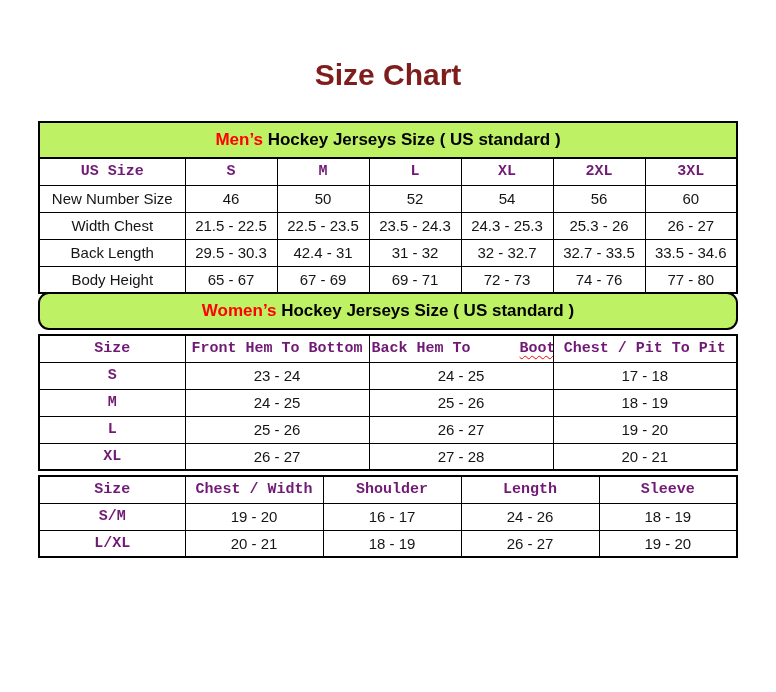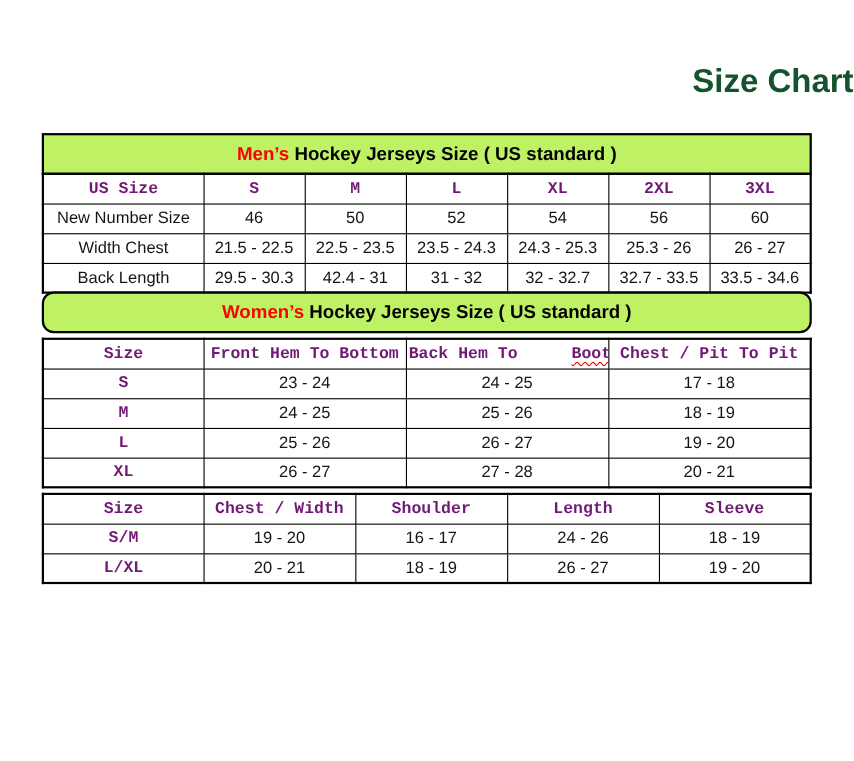--- a/index.html
+++ b/index.html
@@ -6,25 +6,25 @@
   html, body {
     margin: 0; padding: 0;
     width: 776px; height: 692px;
     background: #ffffff;
     font-family: "Liberation Sans", sans-serif;
     color: #111111;
   }
   .page { width: 776px; height: 692px; overflow: hidden; }
   .page-title {
     margin: 56px 0 0 0;
-    text-align: right;
+    text-align: center;
     font-size: 30px;
     line-height: 37px;
     font-weight: bold;
-    color: #14532d;
+    color: #7f1d1d;
     letter-spacing: 0px;
   }
   .chart-wrap { width: 700px; margin: 28px 38px 0 38px; }
   .banner {
     height: 38px;
     background: #bef264;
     border: 2px solid #000;
     font-size: 17px;
     font-weight: bold;
     line-height: 34px;
@@ -115,20 +115,29 @@
       </tr>
       <tr>
         <td>Back Length</td>
         <td>29.5 - 30.3</td>
         <td>42.4 - 31</td>
         <td>31 - 32</td>
         <td>32 - 32.7</td>
         <td>32.7 - 33.5</td>
         <td>33.5 - 34.6</td>
       </tr>
+      <tr>
+        <td>Body Height</td>
+        <td>65 - 67</td>
+        <td>67 - 69</td>
+        <td>69 - 71</td>
+        <td>72 - 73</td>
+        <td>74 - 76</td>
+        <td>77 - 80</td>
+      </tr>
     </tbody>
       </table>
 
     <div class="banner fused"><span class="accent">Women’s</span><span> Hockey Jerseys Size ( US standard )</span></div>
 
     <table class="size-table gapped">
       <colgroup>
           <col class="col-label">
           <col>
           <col>

